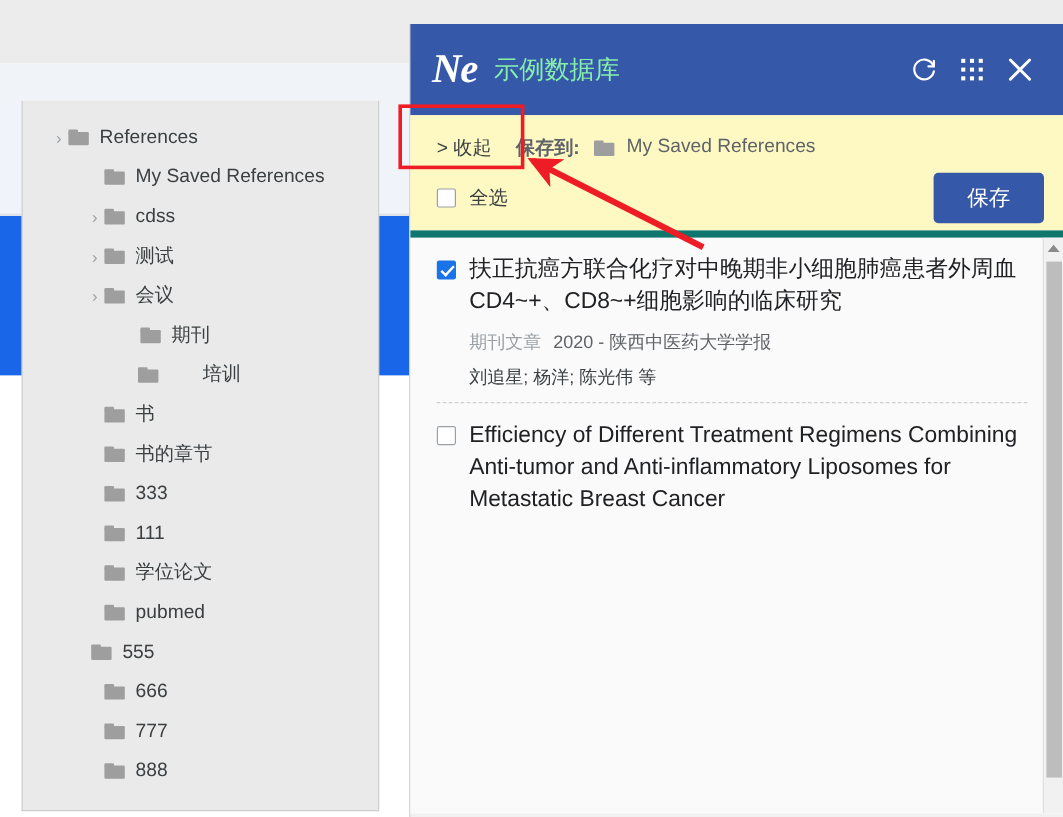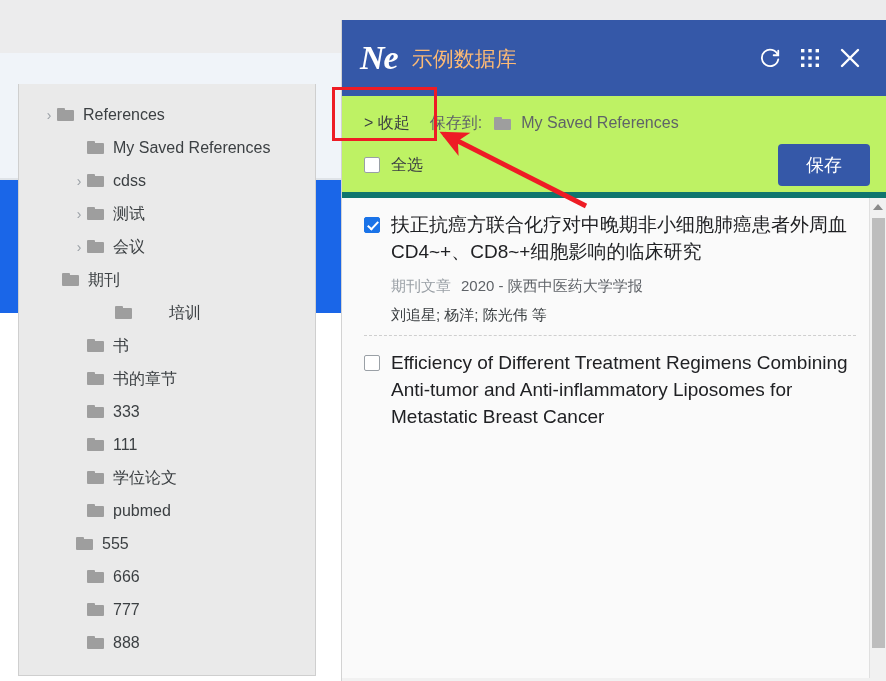--- a/index.html
+++ b/index.html
@@ -88,43 +88,43 @@
   }
   .logo-ne {
     font-family: "Liberation Serif", "DejaVu Serif", serif;
     font-style: italic; font-weight: 700;
     font-size: 34px; color: #ffffff;
     letter-spacing: -1px;
     margin-right: 14px;
     line-height: 1;
   }
   .popup-title {
-    font-size: 21px; color: #fdba74; flex: 1;
+    font-size: 21px; color: #86efac; flex: 1;
     line-height: 1;
   }
   .hdr-btn {
     width: 40px; height: 40px; flex: none;
     display: flex; align-items: center; justify-content: center;
     cursor: pointer;
   }
   .hdr-btn svg { display: block; }
 
   .popup-toolbar {
-    background: #bef264;
+    background: #fef9c3;
     padding: 12px 16px 0 22px;
   }
   .toolbar-row1 {
     display: flex; align-items: center;
     height: 30px;
     font-size: 16px; color: #5f6368;
   }
   .collapse-link {
     color: #3c4043; cursor: pointer; margin-right: 20px; white-space: nowrap;
   }
-  .saveto-label { color: #5f6368; margin-right: 12px; white-space: nowrap; }
+  .saveto-label { color: #5f6368; margin-right: 12px; white-space: nowrap; font-weight: bold; }
   .saveto-folder {
     display: flex; align-items: center; color: #5f6368;
     cursor: pointer; white-space: nowrap;
   }
   .saveto-folder .folder-ico { margin-right: 10px; }
 
   .toolbar-row2 {
     display: flex; align-items: center; justify-content: space-between;
     height: 54px;
   }
@@ -241,21 +241,21 @@
         <div class="tree-item" style="padding-left: 52px;">
           <span class="tree-caret">›</span>
           <span class="folder-ico"></span>
           <span class="tree-label">测试</span>
         </div>
         <div class="tree-item" style="padding-left: 52px;">
           <span class="tree-caret">›</span>
           <span class="folder-ico"></span>
           <span class="tree-label">会议</span>
         </div>
-        <div class="tree-item" style="padding-left: 27px;">
+        <div class="tree-item" style="padding-left: 82px;">
           <span class="tree-caret empty">›</span>
           <span class="folder-ico"></span>
           <span class="tree-label">期刊</span>
         </div>
         <div class="tree-item" style="padding-left: 52px; gap: 28px;">
           <span class="tree-caret empty">›</span>
           <span class="folder-ico"></span>
           <span class="tree-label">培训</span>
         </div>
         <div class="tree-item" style="padding-left: 52px;">

